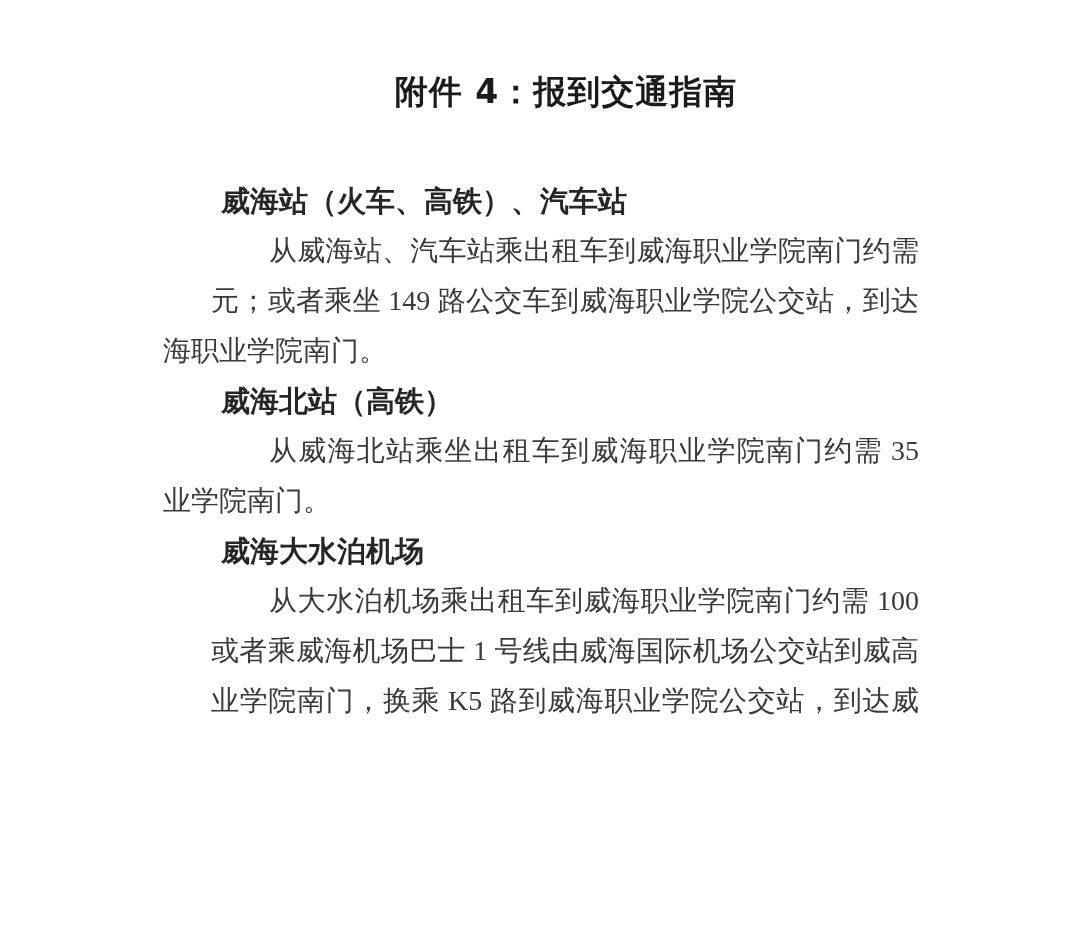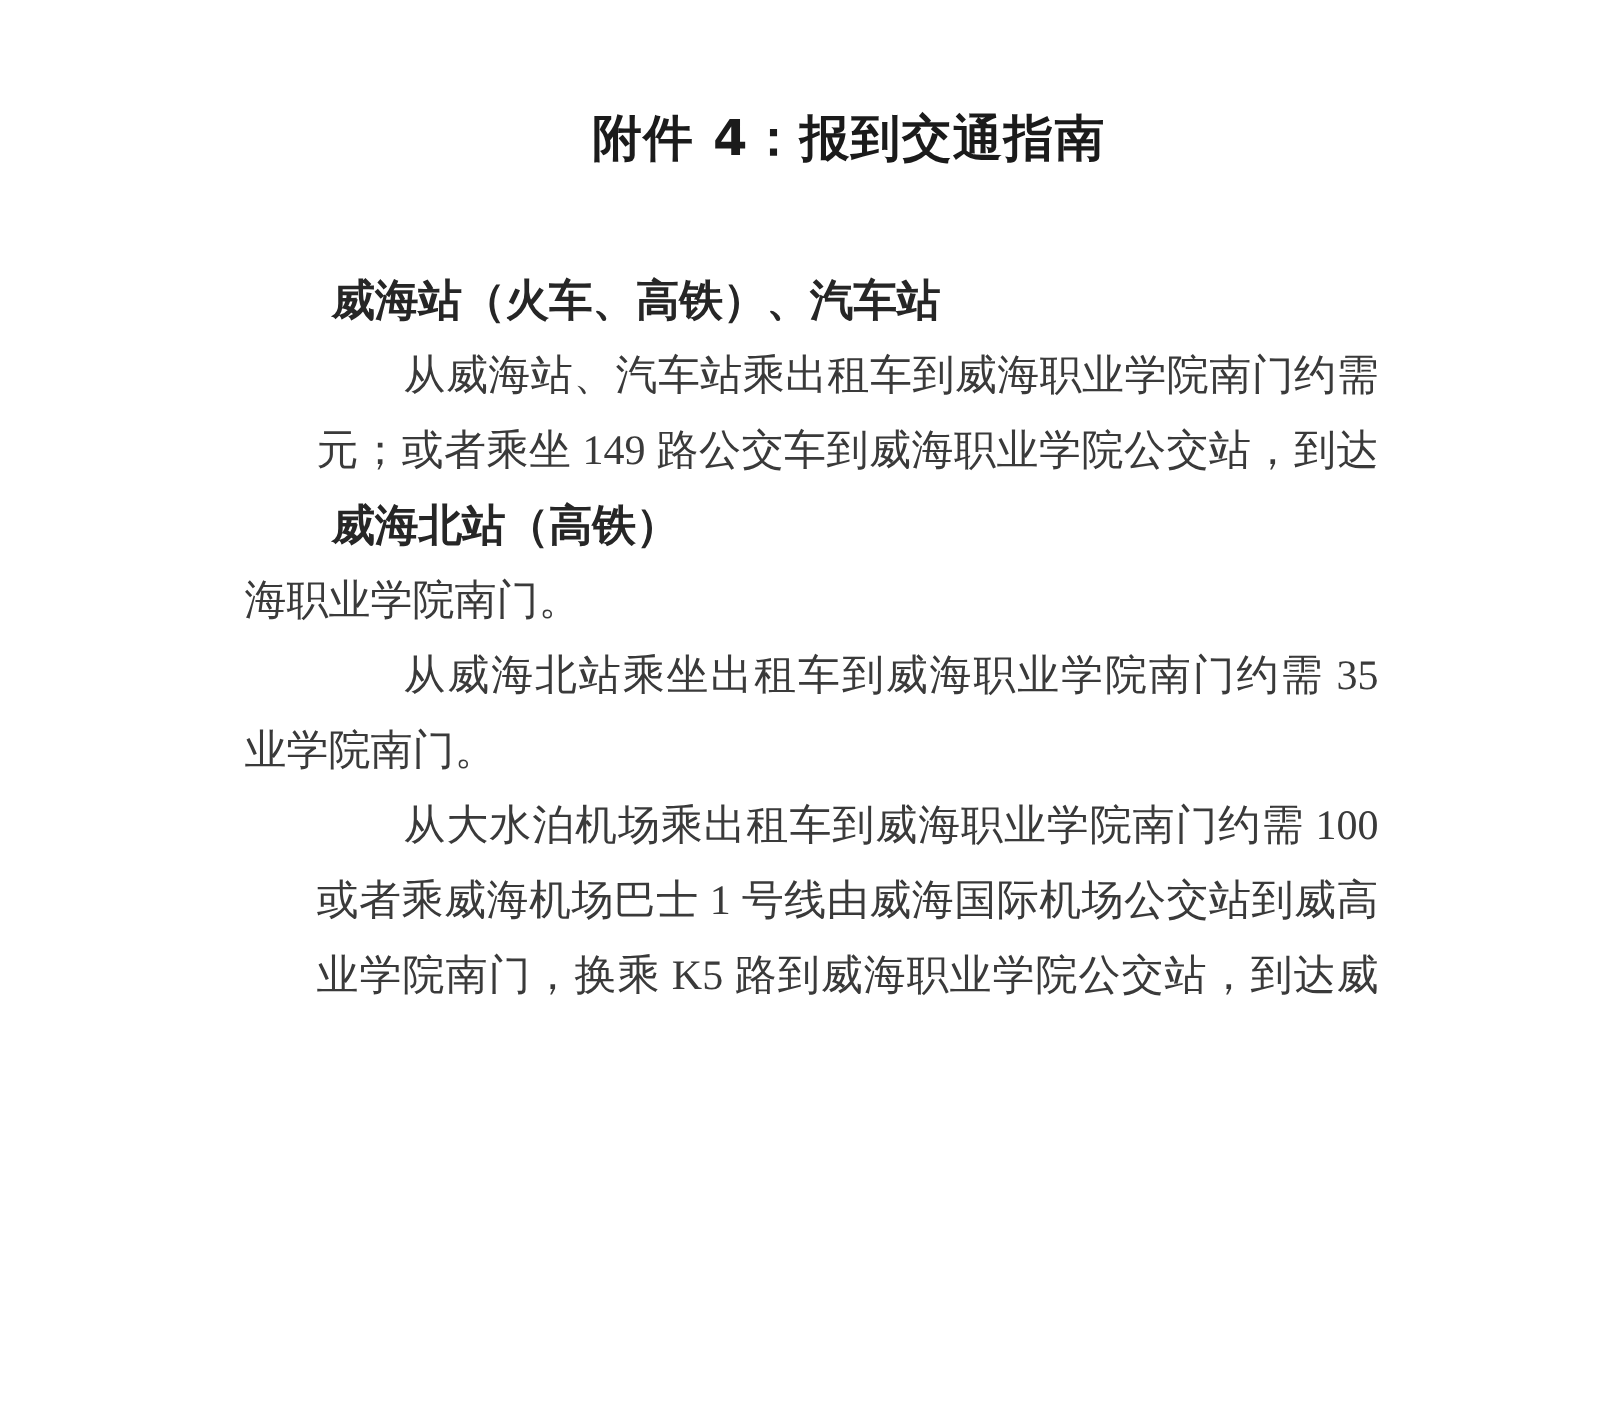--- a/index.html
+++ b/index.html
@@ -67,24 +67,25 @@
 
 <div class="page">
 
   <h1 class="doc-title">附件 4：报到交通指南</h1>
 
   <div class="content">
 
     <div class="line heading">威海站（火车、高铁）、汽车站</div>
     <div class="line just indent">从威海站、汽车站乘出租车到威海职业学院南门约需 60</div>
     <div class="line just">元；或者乘坐 149 路公交车到威海职业学院公交站，到达威</div>
+    <div class="line">海职业学院南门。</div>
+
     <div class="line heading">威海北站（高铁）</div>
-
-    <div class="line">海职业学院南门。</div>
     <div class="line just indent">从威海北站乘坐出租车到威海职业学院南门约需 35 元；</div>
     <div class="line">业学院南门。</div>
 
+    <div class="line heading">威海大水泊机场</div>
     <div class="line just indent">从大水泊机场乘出租车到威海职业学院南门约需 100 元；</div>
     <div class="line just">或者乘威海机场巴士 1 号线由威海国际机场公交站到威高广</div>
     <div class="line just">业学院南门，换乘 K5 路到威海职业学院公交站，到达威海职业</div>
 
   </div>
 </div>
 
 </body></html>

